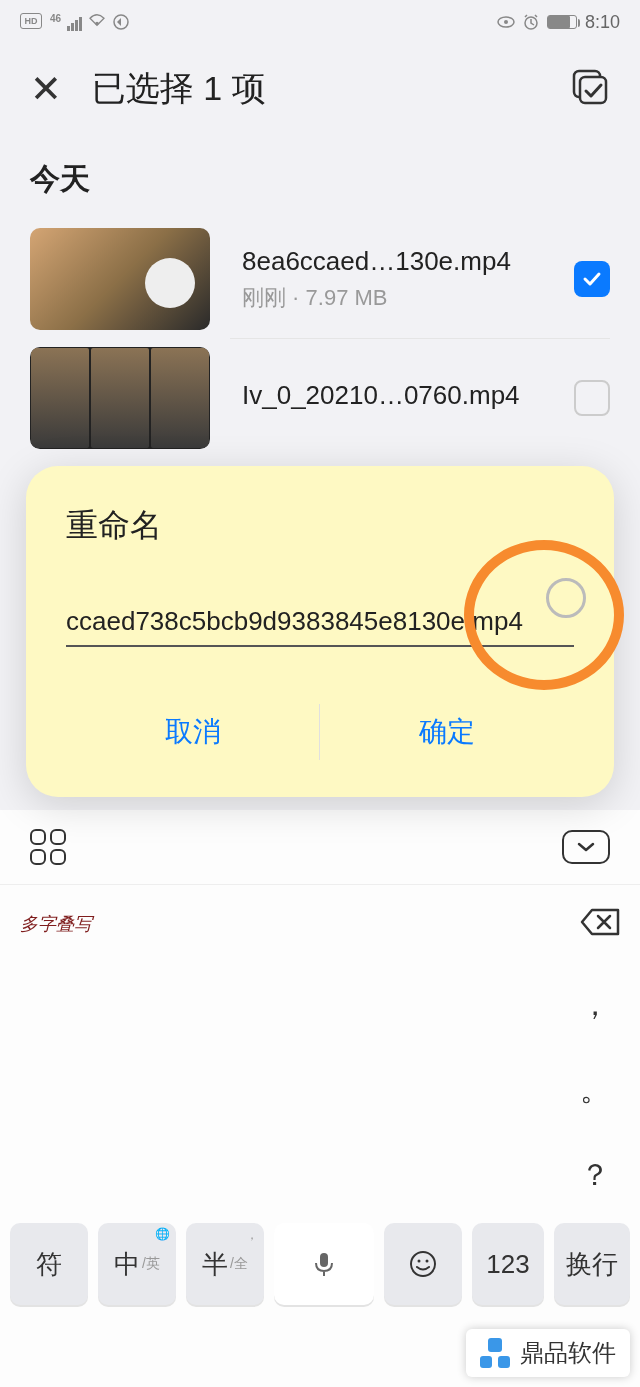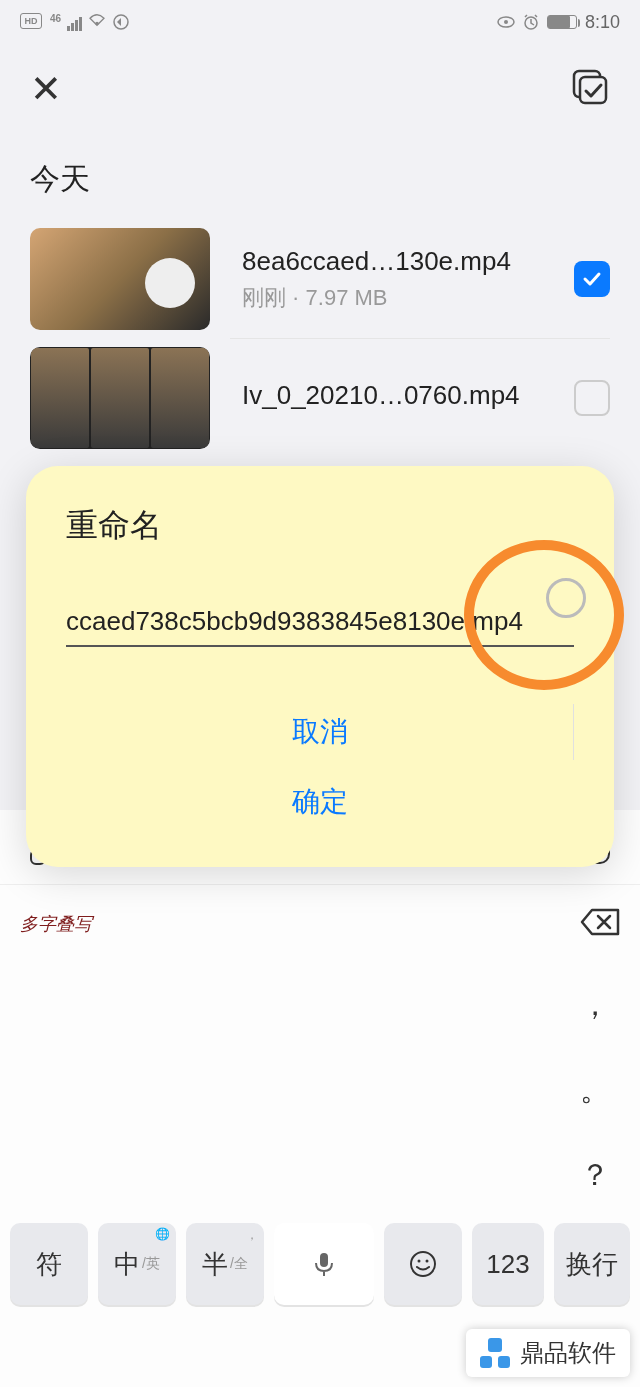--- a/index.html
+++ b/index.html
@@ -19,42 +19,42 @@
   .battery-fill { width:80%; height:100%; background:#888; border-radius:1px;}
 
   
   .header { height: 90px; display: flex; align-items: center; padding: 0 30px; }
   .close-x { font-size: 38px; color: #333; font-weight: 300; }
   .header-title { font-size: 34px; color: #222; margin-left: 30px; font-weight: 500; }
   .select-all { margin-left: auto; }
   .select-all svg { width: 40px; height: 40px; }
 
   
-  .section-title { font-size: 30px; color: #222; padding: 25px 30px 20px; font-weight: 400; }
+  .section-title { font-size: 30px; color: #222; padding: 25px 30px 20px; font-weight: 700; }
 
   
   .file-row { display: flex; align-items: center; padding: 8px 30px; gap: 32px; }
   .thumb { width: 180px; height: 102px; background: #555; border-radius: 10px; flex-shrink: 0; overflow:hidden; position:relative;}
   .thumb1 { background: linear-gradient(135deg,#d4a574 0%,#8b6f47 50%,#2a2a2a 100%);}
   .thumb1::after{content:'';position:absolute;right:15px;top:30px;width:50px;height:50px;background:#eee;border-radius:50%;}
   .thumb2 { background:#222; display:flex;}
   .thumb2 div{flex:1;background:linear-gradient(#8b7355,#3a3a3a);margin:1px;border-radius:2px;}
   .file-info { flex: 1; }
   .file-name { font-size: 26px; color: #222; margin-bottom: 6px; }
   .file-meta { font-size: 22px; color: #999; }
   .check { width: 36px; height: 36px; border-radius: 8px; display:flex; align-items:center; justify-content:center;}
   .check.on { background: #0a7aff; }
   .check.off { border: 2px solid #ccc; }
   .divider{height:1px;background:#e5e5e5;margin-left:230px;margin-right:30px;}
 
   
   .dialog { position: absolute; left: 26px; right: 26px; top: 466px; background: #fef9c3; border-radius: 32px; padding: 38px 40px 30px; box-shadow: 0 8px 40px rgba(0,0,0,0.15); z-index: 10; }
   .dialog-title { font-size: 32px; color: #222; font-weight: 500; margin-bottom: 50px; }
   .rename-input { width: 100%; border: none; border-bottom: 2px solid #555; font-size: 26px; padding: 8px 0; outline: none; color: #222; background: transparent; }
-  .dialog-actions { display: flex; margin-top: 50px; border-top: none; flex-direction: column; }
+  .dialog-actions { display: flex; margin-top: 50px; border-top: none; }
   .dialog-btn { flex: 1; text-align: center; font-size: 28px; color: #0a7aff; padding: 16px 0; position: relative; }
   .dialog-btn:first-child::after{content:'';position:absolute;right:0;top:10%;height:80%;width:1px;background:#e0e0e0;}
 
   
   .anno-circle { position: absolute; left: 464px; top: 540px; width: 160px; height: 150px; border: 10px solid #f78b2e; border-radius: 50%; z-index: 20; pointer-events: none; }
   .text-cursor-marker{position:absolute;right:-12px;top:-20px;width:40px;height:40px;border:3px solid #bbb;border-radius:50%;}
 
   
   .keyboard { position: absolute; left: 0; right: 0; top: 810px; bottom: 0; background: #fdfdfd; }
   .kb-toolbar { height: 75px; display: flex; align-items: center; padding: 0 30px; border-bottom: 1px solid #eee; }
@@ -120,20 +120,21 @@
       </svg>
     <div class="battery-ic">
         <div class="battery-fill"></div>
       </div>
     <span>8:10</span>
   </div>
 </div>
 
 <div class="header">
   <span class="close-x">✕</span>
+  <span class="header-title">已选择 1 项</span>
   <span class="select-all">
     <svg viewBox="0 0 40 40">
         <rect x="4" y="4" width="26" height="26" rx="5" fill="none" stroke="#333" stroke-width="2.5"></rect>
         <rect x="10" y="10" width="26" height="26" rx="5" fill="#f2f2f5" stroke="#333" stroke-width="2.5"></rect>
         <path d="M16 24 L21 29 L31 18" fill="none" stroke="#333" stroke-width="3" stroke-linecap="round" stroke-linejoin="round"></path>
       </svg>
   </span>
 </div>
 
 <div class="section-title">今天</div>

